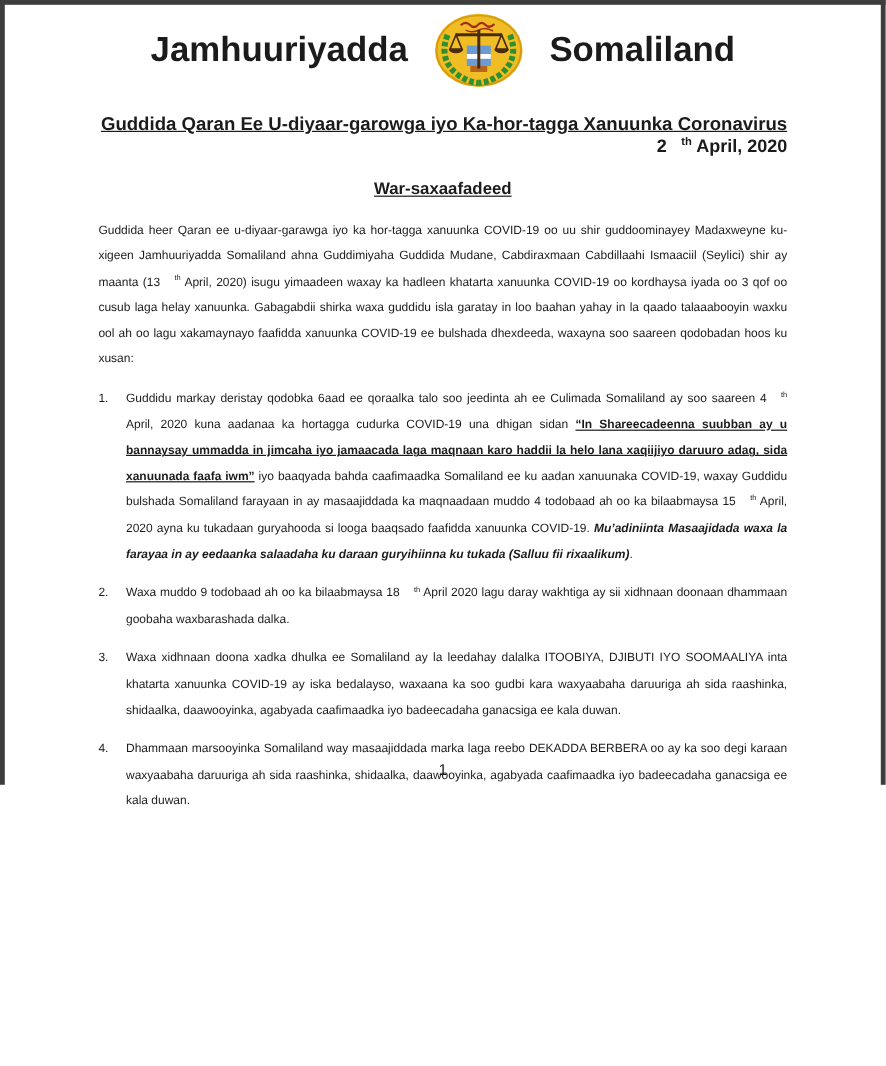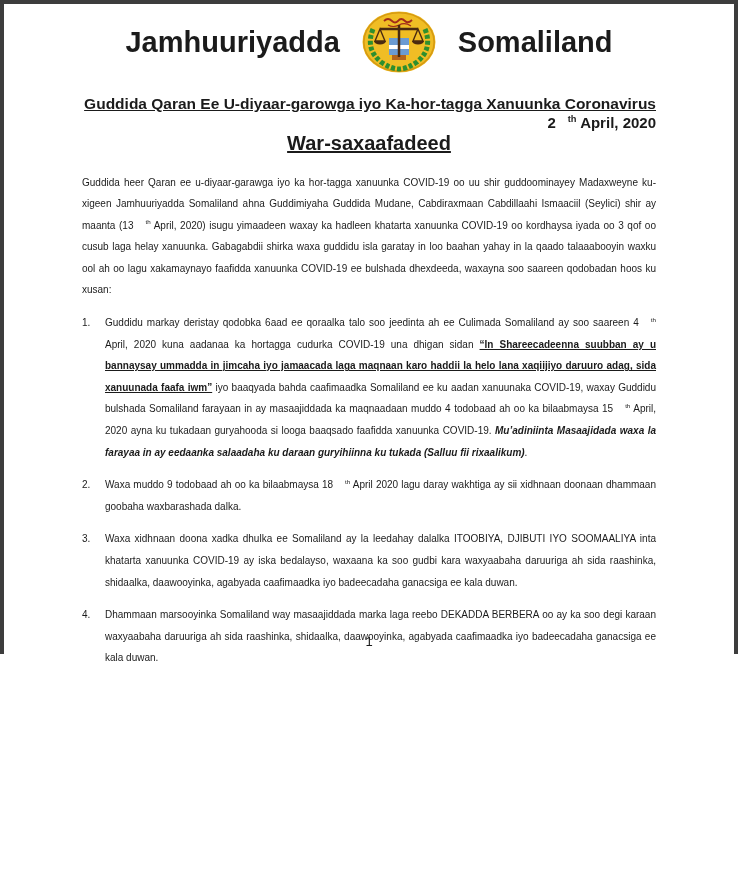--- a/index.html
+++ b/index.html
@@ -24,21 +24,21 @@
   }
   .htitle{font-size:29px;font-weight:700;letter-spacing:0px;}
   .doc-title{
     text-align:right;font-weight:700;font-size:15.5px;line-height:22.5px;
     margin-top:19px;text-decoration:underline;
   }
   .date-line{
     text-align:right;font-weight:700;font-size:15px;line-height:18px;margin-top:-2px;
   }
   .subtitle{
-    text-align:center;font-weight:700;font-size:20px;margin-top:0;
+    text-align:center;font-weight:700;font-size:14px;margin-top:17px;
     text-decoration:underline;
   }
   .body-text{font-size:10px;line-height:21.6px;text-align:justify;}
   .intro{margin:17px 0 10px 0;}
   ol.decisions{list-style:none;margin:0;padding:0;}
   ol.decisions li{display:flex;margin-top:11px;}
   ol.decisions .num{width:23px;flex-shrink:0;}
   ol.decisions .li-text{flex:1;}
   .b{font-weight:700;}
   .i{font-style:italic;}

